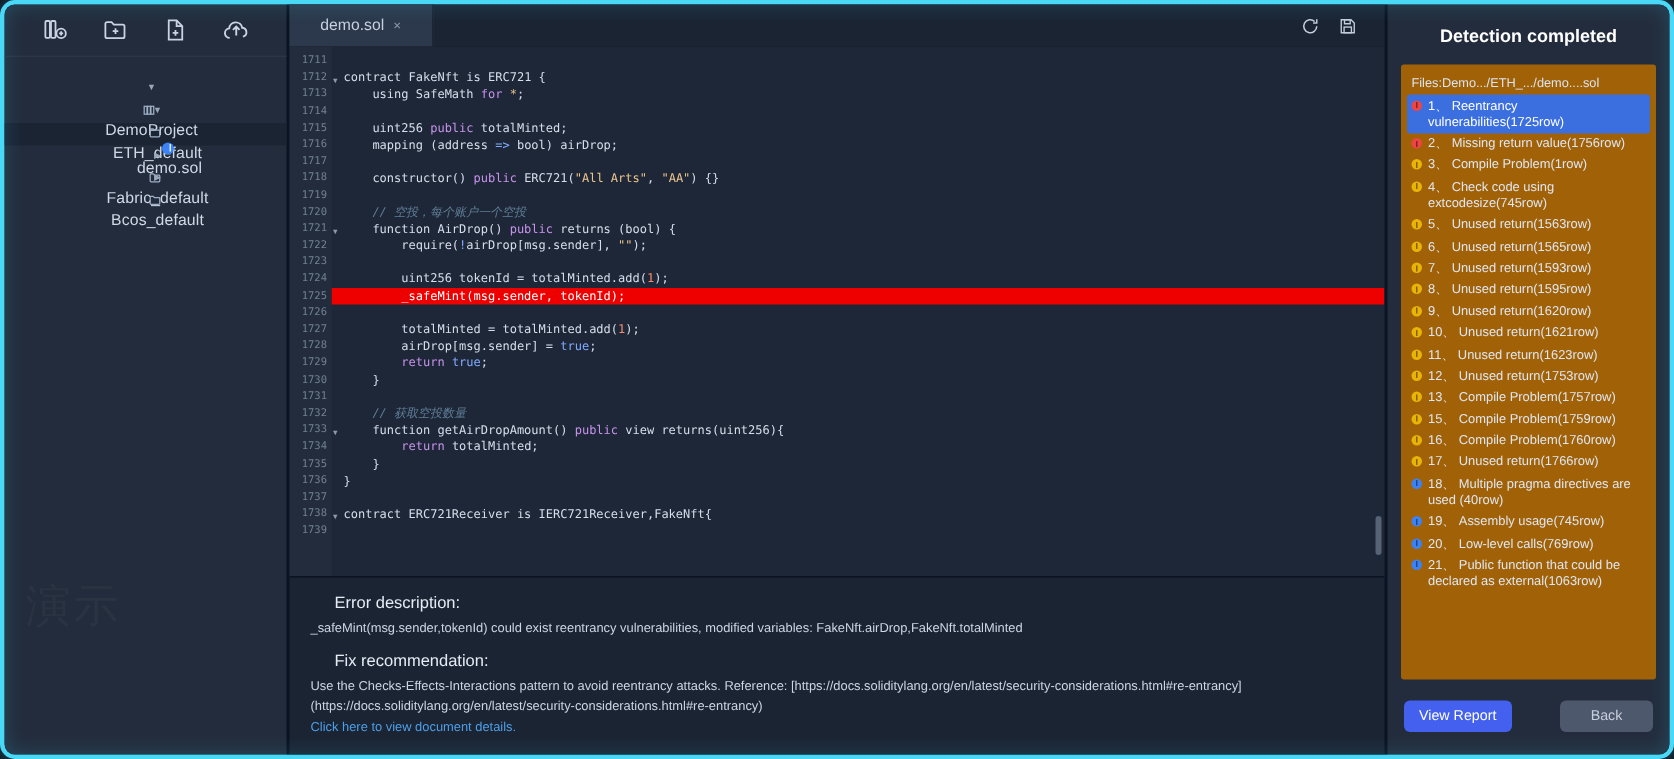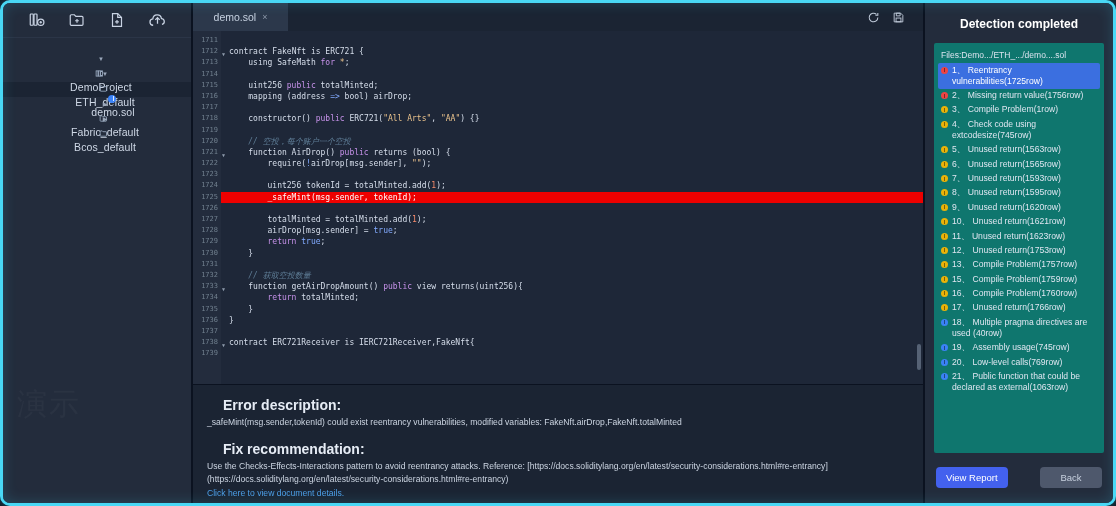--- a/index.html
+++ b/index.html
@@ -229,21 +229,21 @@
   
   #desc-panel {
     flex: 0 0 118px;
     background: #1b2433;
     padding: 10px 14px 8px 14px;
     font-size: 8.6px;
     color: #d4dce9;
     line-height: 1.45;
     overflow: hidden;
   }
-  .desc-h { font-weight: bold; color: #e6ecf5; margin-bottom: 1px; font-size: 14px; padding-left: 16px;}
+  .desc-h { font-weight: normal; color: #e6ecf5; margin-bottom: 1px; font-size: 11px; padding-left: 16px;}
   .desc-body { color: #ccd5e2; }
   .desc-gap { height: 10px; }
   .justify { text-align: justify; }
   .doc-link { color: #4d9fe8; cursor: pointer; display:inline-block; margin-top:2px;}
 
   
   #right {
     width: 190px;
     flex: 0 0 190px;
     background: #232c3c;
@@ -254,21 +254,21 @@
   }
   #right-title {
     font-size: 12px;
     font-weight: bold;
     color: #ffffff;
     text-align: center;
     padding: 14px 0 12px 0;
   }
   #result-box {
     flex: 1 1 auto;
-    background: #0f766e;
+    background: #a16207;
     border-radius: 2px;
     padding: 5px 4px 4px 4px;
     overflow: hidden;
     position: relative;
     margin-bottom: 6px;
   }
   #files-line {
     font-size: 8.5px;
     color: #dbe3ef;
     padding: 2px 2px 3px 3px;

